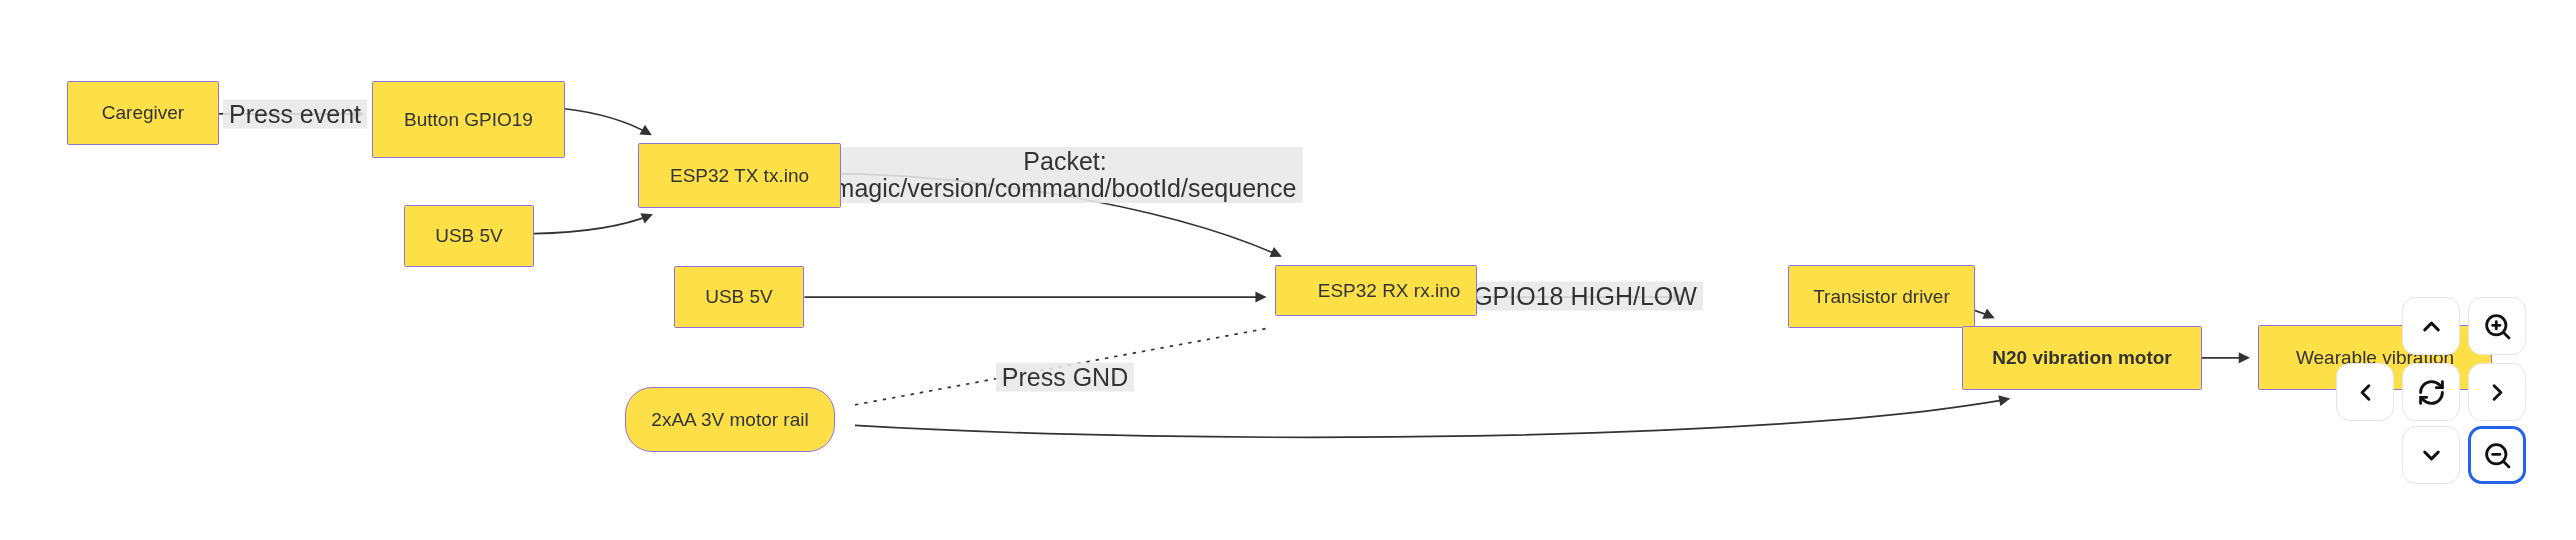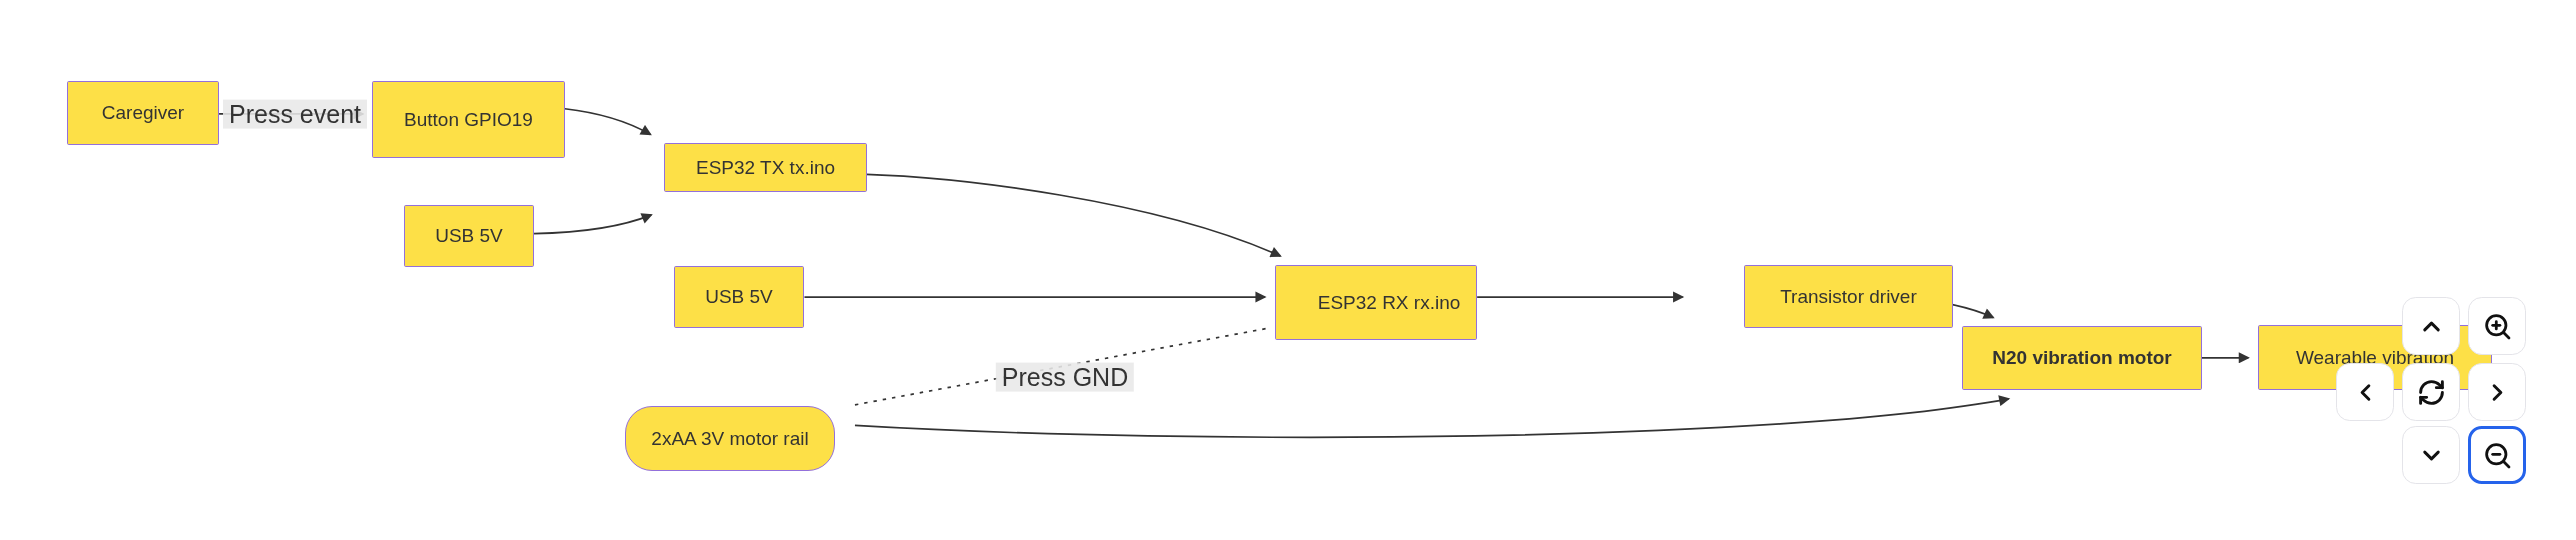--- a/index.html
+++ b/index.html
@@ -70,43 +70,48 @@
     <path class="edge" d="M940,347 L1478,347" marker-end="url(#arrow)"></path>
     <path class="edge" d="M1726,347 L1966,347" marker-end="url(#arrow)"></path>
     <path class="edge" d="M2223,348 Q2290,353 2329,371" marker-end="url(#arrow)"></path>
     <path class="edge" d="M2572,418 L2627,418" marker-end="url(#arrow)"></path>
     <path class="edge dotted" d="M999,473 L1484,383"></path>
     <path class="edge" d="M999,497 C1400,521 2080,516 2347,466" marker-end="url(#arrow)"></path>
   </svg>
 
   <div class="edge-label" style="left:295px;top:114px;">Press event</div>
 
+  <div class="edge-label" style="left:1065px;top:175px;">
+    <div>Packet:</div>
+    <div>magic/version/command/bootId/sequence</div>
+  </div>
 
+  <div class="edge-label" style="left:1585px;top:296px;">GPIO18 HIGH/LOW</div>
 
   <div class="edge-label" style="left:1065px;top:377px;">Press GND</div>
 
   <div class="node" style="left:67px;top:81px;width:152px;height:64px;">Caregiver</div>
 
   <div class="node" style="left:372px;top:81px;width:193px;height:77px;">Button GPIO19</div>
 
-  <div class="node" style="left:664px;top:143px;width:203px;height:49px;">ESP32 TX tx.ino</div>
+  <div class="node" style="left:638px;top:143px;width:203px;height:65px;">ESP32 TX tx.ino</div>
 
   <div class="node" style="left:404px;top:205px;width:130px;height:62px;">USB 5V</div>
 
   <div class="node" style="left:674px;top:266px;width:130px;height:62px;">USB 5V</div>
 
-  <div class="node" style="left:1275px;top:265px;width:202px;height:75px;padding-left:26px;">ESP32 RX rx.ino</div>
+  <div class="node" style="left:1275px;top:265px;width:202px;height:51px;padding-left:26px;">ESP32 RX rx.ino</div>
 
-  <div class="node" style="left:1744px;top:265px;width:209px;height:63px;">Transistor driver</div>
+  <div class="node" style="left:1788px;top:265px;width:187px;height:63px;">Transistor driver</div>
 
   <div class="node" style="left:1962px;top:326px;width:240px;height:64px;font-weight:bold;">N20 vibration motor</div>
 
   <div class="node" style="left:2258px;top:325px;width:234px;height:65px;">Wearable vibration</div>
 
-  <div class="node" style="left:625px;top:406px;width:210px;height:65px;border-radius:27px;">2xAA 3V motor rail</div>
+  <div class="node" style="left:625px;top:387px;width:210px;height:65px;border-radius:27px;">2xAA 3V motor rail</div>
 
   <div>
 
     <button class="ctl-btn" style="left:2402px;top:297px;">
       <svg width="27" height="27" viewBox="0 0 24 24" fill="none" stroke="#111" stroke-width="2.6" stroke-linecap="round" stroke-linejoin="round">
           <path d="m6 15 6-6 6 6"></path>
         </svg>
     </button>
 
     <button class="ctl-btn" style="left:2468px;top:297px;">

